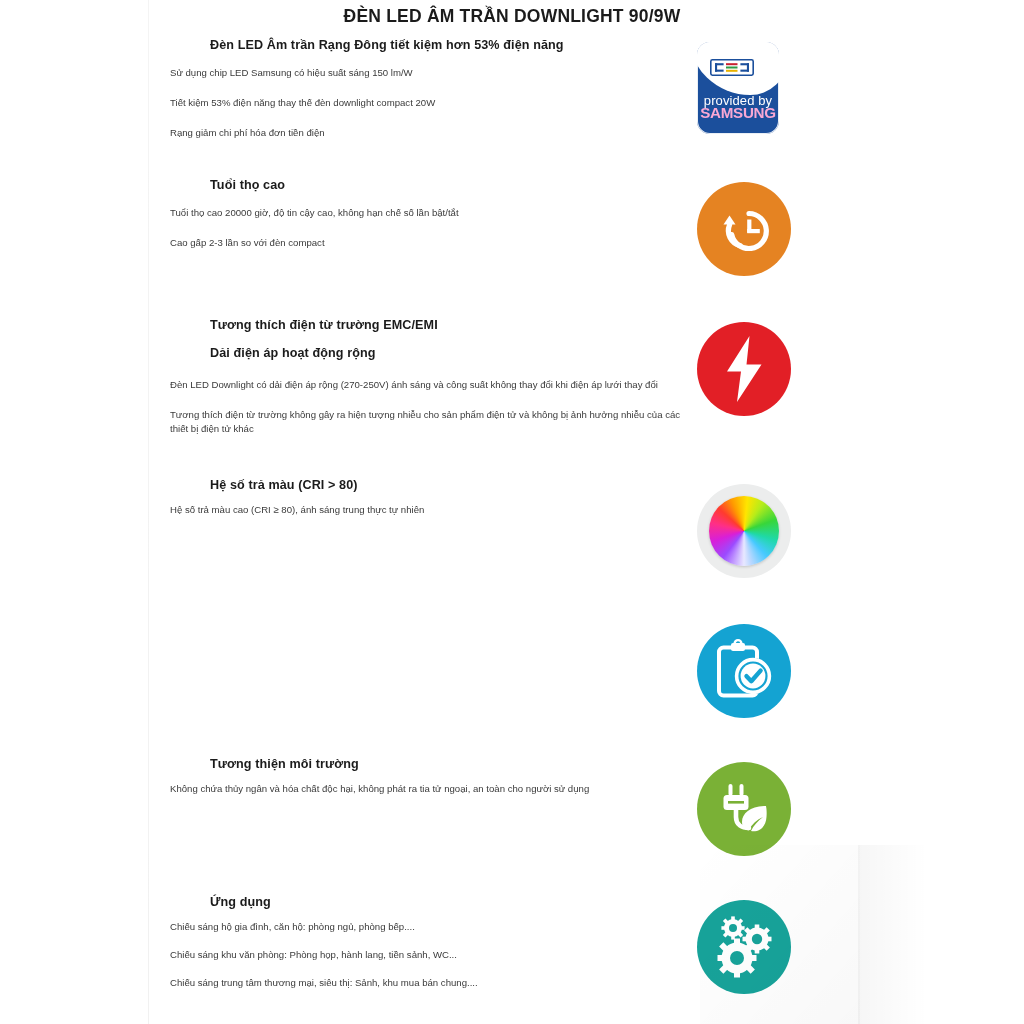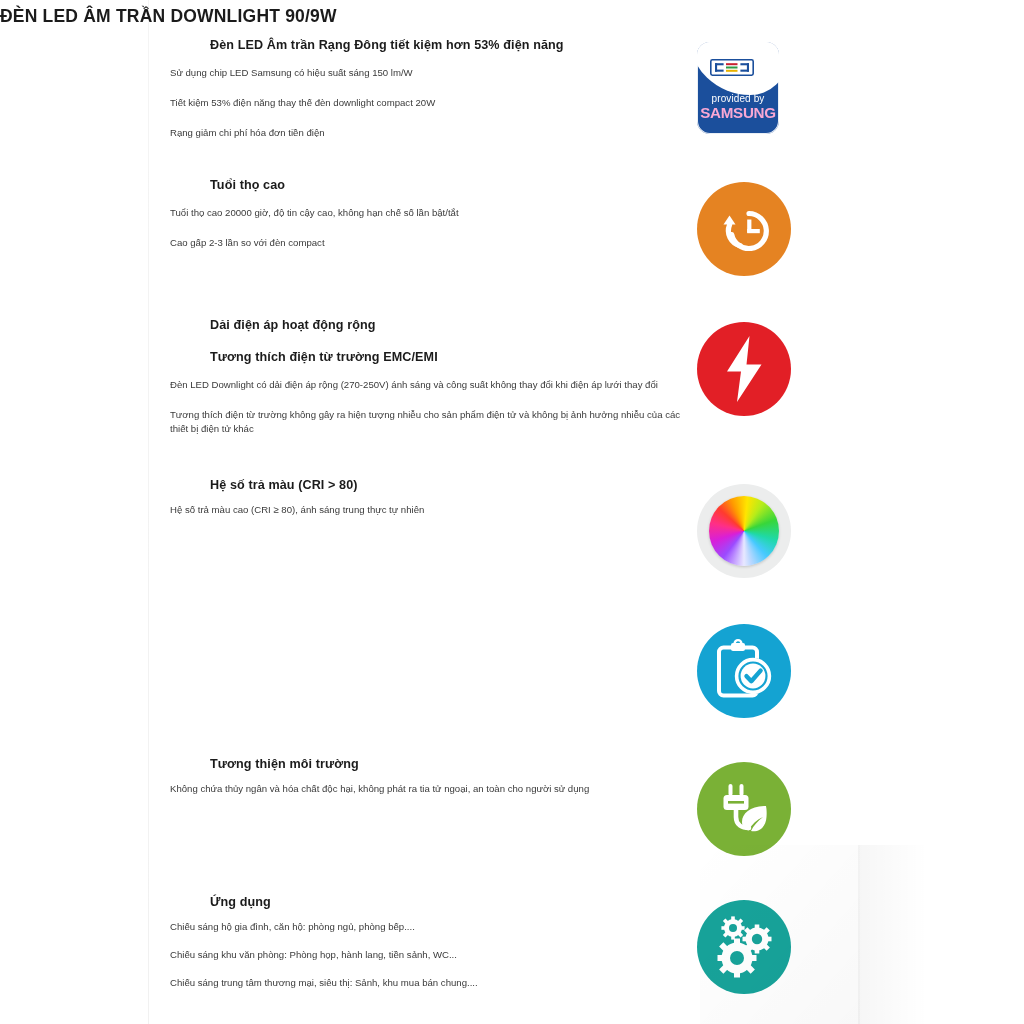--- a/index.html
+++ b/index.html
@@ -50,21 +50,21 @@
     background: linear-gradient(to bottom right, rgba(0,0,0,0.0), rgba(0,0,0,0.028));
     pointer-events: none;
   }
 
   
   #doc-title {
     position: absolute;
     left: 0;
     right: 0;
     top: 6px;
-    text-align: left;
+    text-align: center;
     font-size: 17.5px;
     font-weight: bold;
     letter-spacing: 0.2px;
     color: #1b1b1b;
   }
 
   
   .section {
     position: absolute;
     left: 170px;
@@ -133,21 +133,21 @@
     width: 44px;
     height: 17px;
   }
   .samsung-badge .provided {
     position: absolute;
     left: 0;
     right: 0;
     top: 51px;
     text-align: center;
     color: #ffffff;
-    font-size: 10px;
+    font-size: 13px;
     letter-spacing: 0.1px;
   }
   .samsung-badge .samsung-word {
     position: absolute;
     left: 0;
     right: 0;
     top: 62px;
     text-align: center;
     color: #f9a8d4;
     font-size: 15.2px;
@@ -244,22 +244,22 @@
 
         <path d="M12.5 28.5 L24.5 28.5 L18.5 19.5 Z" fill="#ffffff"></path>
 
         <path d="M18.6 28.8 A15.2 15.2 0 0 0 29 49.5" fill="none" stroke="#ffffff" stroke-width="5.2" stroke-linecap="round"></path>
       </svg>
     </div>
   </div>
 
   <div class="section" style="top:318px">
     <div class="sec-text">
+      <h2 class="sec-h">Tương thích điện từ trường EMC/EMI</h2>
       <h2 class="sec-h" style="margin-bottom:18px">Dải điện áp hoạt động rộng</h2>
-      <h2 class="sec-h">Tương thích điện từ trường EMC/EMI</h2>
       <p class="sec-p">Đèn LED Downlight có dải điện áp rộng (270-250V) ánh sáng và công suất không thay đổi khi điện áp lưới thay đổi</p>
       <p class="sec-p last">Tương thích điện từ trường không gây ra hiện tượng nhiễu cho sản phẩm điện tử và không bị ảnh hưởng nhiễu của các thiết bị điện tử khác</p>
     </div>
   </div>
   <div class="icon-slot" style="top:322px">
     <div class="circle" style="background:#e21f26">
       <svg width="54" height="70" viewBox="0 0 54 70">
         <path d="M32.5 2 L10 37.5 L24 37.5 L20 68 L44.5 30.5 L29.5 30.5 Z" fill="#ffffff"></path>
       </svg>
     </div>

